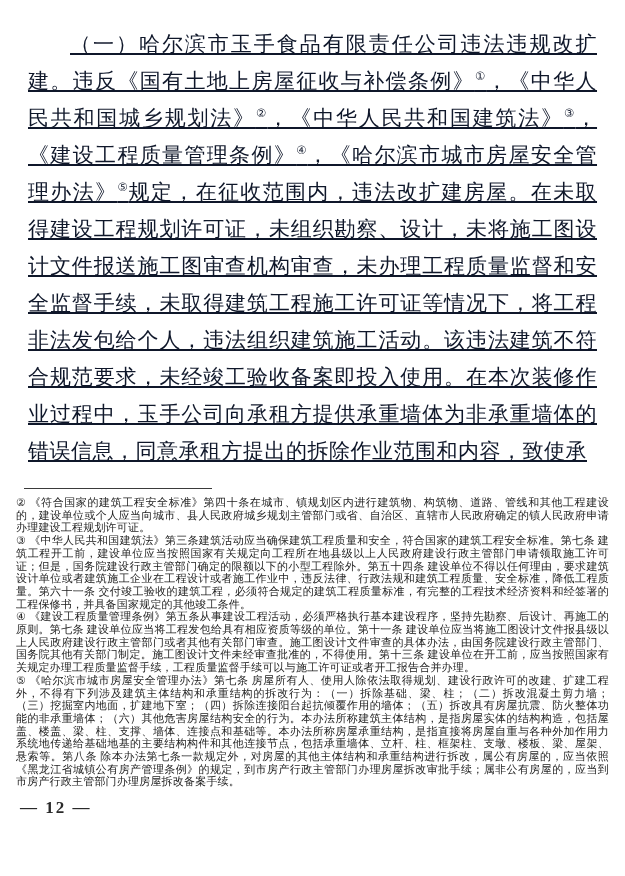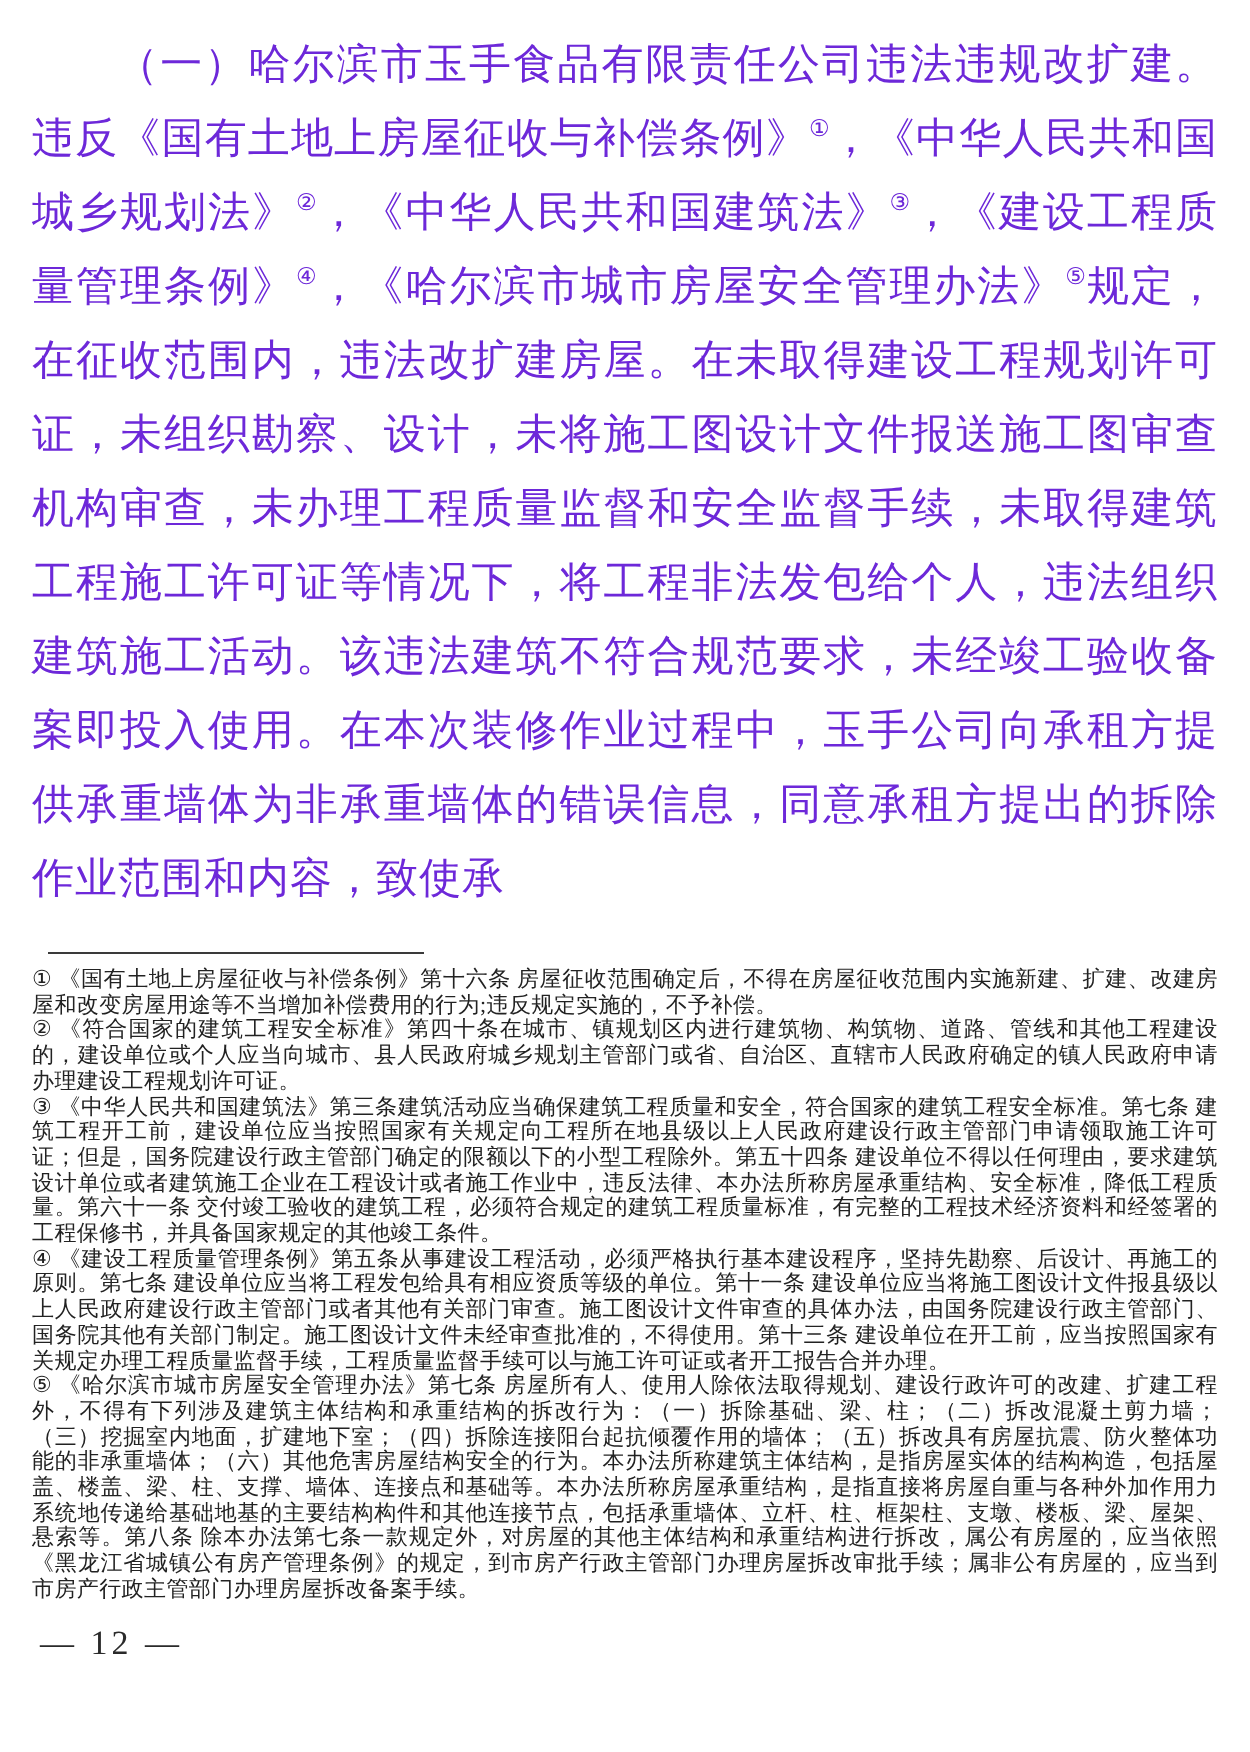--- a/index.html
+++ b/index.html
@@ -7,28 +7,29 @@
     position:relative;
     width:625px;height:876px;
     box-sizing:border-box;
     background:#ffffff;
     padding:14px 16px 0 16px;
     overflow:hidden;
     font-family:"Liberation Serif","DejaVu Serif",serif;
     color:#1c1c1c;
   }
   .body-text{
-    margin:0;
+    margin:12px;
     font-size:21px;
     line-height:37px;
     text-align:justify;
     text-justify:inter-ideograph;
     text-indent:2em;
     letter-spacing:0.5px;
-    color:#6d28d9;
+    color:#0f172a;
+    text-decoration:underline;
   }
   .body-text sup{
     font-size:55%;
     vertical-align:super;
     line-height:0;
     letter-spacing:0;
   }
   .fn-separator{
     width:188px;
     border:none;
@@ -43,34 +44,34 @@
     color:#222222;
     letter-spacing:0.2px;
   }
   .footnote{margin:0;}
   .fn-marker{margin-right:3px;}
   .page-number{
     margin:10px 0 0 4px;
     font-size:17px;
     letter-spacing:2px;
     color:#2a2a2a;
+    font-weight:bold;
   }
 </style>
 </head>
 <body>
 
 <div class="page">
 
   <p class="body-text"><span>（一）哈尔滨市玉手食品有限责任公司违法违规改扩建。违反《国有土地上房屋征收与补偿条例》</span><sup>①</sup><span>，《中华人民共和国城乡规划法》</span><sup>②</sup><span>，《中华人民共和国建筑法》</span><sup>③</sup><span>，《建设工程质量管理条例》</span><sup>④</sup><span>，《哈尔滨市城市房屋安全管理办法》</span><sup>⑤</sup><span>规定，在征收范围内，违法改扩建房屋。在未取得建设工程规划许可证，未组织勘察、设计，未将施工图设计文件报送施工图审查机构审查，未办理工程质量监督和安全监督手续，未取得建筑工程施工许可证等情况下，将工程非法发包给个人，违法组织建筑施工活动。该违法建筑不符合规范要求，未经竣工验收备案即投入使用。在本次装修作业过程中，玉手公司向承租方提供承重墙体为非承重墙体的错误信息，同意承租方提出的拆除作业范围和内容，致使承</span></p>
 
   <hr class="fn-separator">
 
   <div class="footnotes">
-    <p class="footnote"><span class="fn-marker">①</span><span>《国有土地上房屋征收与补偿条例》第十六条 房屋征收范围确定后，不得在房屋征收范围内实施新建、扩建、改建房屋和改变房屋用途等不当增加补偿费用的行为;违反规定实施的，不予补偿。</span></p>
     <p class="footnote"><span class="fn-marker">②</span><span>《符合国家的建筑工程安全标准》第四十条在城市、镇规划区内进行建筑物、构筑物、道路、管线和其他工程建设的，建设单位或个人应当向城市、县人民政府城乡规划主管部门或省、自治区、直辖市人民政府确定的镇人民政府申请办理建设工程规划许可证。</span></p>
-    <p class="footnote"><span class="fn-marker">③</span><span>《中华人民共和国建筑法》第三条建筑活动应当确保建筑工程质量和安全，符合国家的建筑工程安全标准。第七条 建筑工程开工前，建设单位应当按照国家有关规定向工程所在地县级以上人民政府建设行政主管部门申请领取施工许可证；但是，国务院建设行政主管部门确定的限额以下的小型工程除外。第五十四条 建设单位不得以任何理由，要求建筑设计单位或者建筑施工企业在工程设计或者施工作业中，违反法律、本办法所称房屋承重结构、安全标准，降低工程质量。第六十一条 交付竣工验收的建筑工程，必须符合规定的建筑工程质量标准，有完整的工程技术经济资料和经签署的工程保修书，并具备国家规定的其他竣工条件。</span></p>
+    <p class="footnote"><span class="fn-marker">③</span><span>《中华人民共和国建筑法》第三条建筑活动应当确保建筑工程质量和安全，符合国家的建筑工程安全标准。第七条 建筑工程开工前，建设单位应当按照国家有关规定向工程所在地县级以上人民政府建设行政主管部门申请领取施工许可证；但是，国务院建设行政主管部门确定的限额以下的小型工程除外。第五十四条 建设单位不得以任何理由，要求建筑设计单位或者建筑施工企业在工程设计或者施工作业中，违反法律、行政法规和建筑工程质量、安全标准，降低工程质量。第六十一条 交付竣工验收的建筑工程，必须符合规定的建筑工程质量标准，有完整的工程技术经济资料和经签署的工程保修书，并具备国家规定的其他竣工条件。</span></p>
     <p class="footnote"><span class="fn-marker">④</span><span>《建设工程质量管理条例》第五条从事建设工程活动，必须严格执行基本建设程序，坚持先勘察、后设计、再施工的原则。第七条 建设单位应当将工程发包给具有相应资质等级的单位。第十一条 建设单位应当将施工图设计文件报县级以上人民政府建设行政主管部门或者其他有关部门审查。施工图设计文件审查的具体办法，由国务院建设行政主管部门、国务院其他有关部门制定。施工图设计文件未经审查批准的，不得使用。第十三条 建设单位在开工前，应当按照国家有关规定办理工程质量监督手续，工程质量监督手续可以与施工许可证或者开工报告合并办理。</span></p>
     <p class="footnote"><span class="fn-marker">⑤</span><span>《哈尔滨市城市房屋安全管理办法》第七条 房屋所有人、使用人除依法取得规划、建设行政许可的改建、扩建工程外，不得有下列涉及建筑主体结构和承重结构的拆改行为：（一）拆除基础、梁、柱；（二）拆改混凝土剪力墙；（三）挖掘室内地面，扩建地下室；（四）拆除连接阳台起抗倾覆作用的墙体；（五）拆改具有房屋抗震、防火整体功能的非承重墙体；（六）其他危害房屋结构安全的行为。本办法所称建筑主体结构，是指房屋实体的结构构造，包括屋盖、楼盖、梁、柱、支撑、墙体、连接点和基础等。本办法所称房屋承重结构，是指直接将房屋自重与各种外加作用力系统地传递给基础地基的主要结构构件和其他连接节点，包括承重墙体、立杆、柱、框架柱、支墩、楼板、梁、屋架、悬索等。第八条 除本办法第七条一款规定外，对房屋的其他主体结构和承重结构进行拆改，属公有房屋的，应当依照《黑龙江省城镇公有房产管理条例》的规定，到市房产行政主管部门办理房屋拆改审批手续；属非公有房屋的，应当到市房产行政主管部门办理房屋拆改备案手续。</span></p>
   </div>
 
   <div class="page-number">— 12 —</div>
 
 </div>
 
 </body></html>

